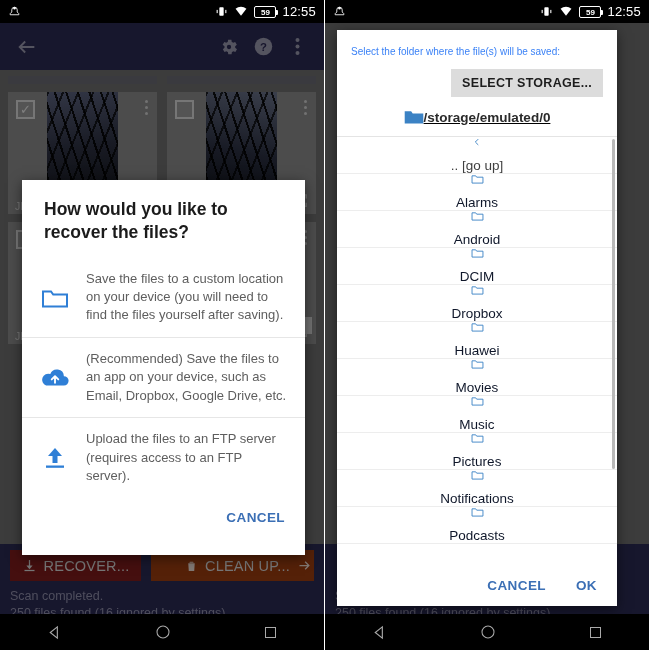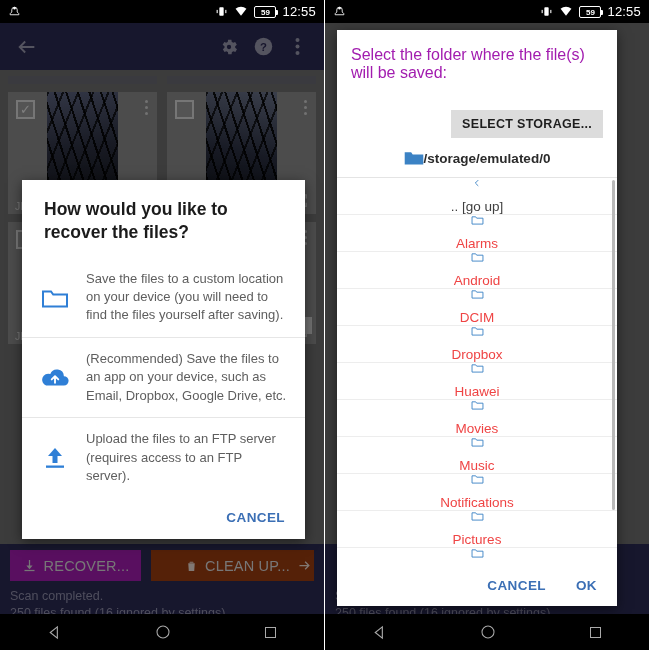--- a/index.html
+++ b/index.html
@@ -84,54 +84,54 @@
 
   .bottombar {
     position: absolute; left: 0; right: 0; bottom: 36px; height: 70px;
     background: #2b2a52; z-index: 30; padding: 6px 10px 0;
   }
   .btnrow { display: flex; gap: 10px; justify-content: center; }
   .bigbtn {
     flex: 1; height: 31px; display: flex; align-items: center; justify-content: center;
     gap: 7px; color: #d9d9d9; font-size: 14.5px; letter-spacing: .2px;
   }
-  .bigbtn.recover { background: #a21caf; }
+  .bigbtn.recover { background: #7f1d1d; }
   .bigbtn.clean { background: #9c3c10; padding-left: 32px; }
   .status-lines { margin-top: 7px; color: #8f8eaa; font-size: 12.5px; line-height: 1.35; }
   .status-lines u { text-decoration: underline; }
 
   
   .scrim { position: absolute; top: 23px; left: 0; right: 0; bottom: 36px; background: rgba(0,0,0,.45); z-index: 40; }
 
   .dialog {
     position: absolute; background: #fff; z-index: 50;
     box-shadow: 0 3px 12px rgba(0,0,0,.5);
   }
-  .dlg-left { left: 22px; top: 180px; width: 283px; padding: 18px 0 0; }
+  .dlg-left { left: 22px; top: 180px; width: 283px; padding: 18px 0 16px; }
   .dlg-title { font-size: 17.5px; font-weight: bold; color: #1b1b1b; line-height: 1.3; padding: 0 22px 14px; }
   .opt { display: flex; gap: 14px; padding: 12px 18px 12px 16px; align-items: center; }
   .opt + .opt { border-top: 1px solid #e6e6e6; }
   .opt .oicon { width: 34px; min-width: 34px; display: flex; align-items: center; justify-content: center; color: #2f7fd6; }
   .opt .otext { font-size: 13px; color: #5e5e5e; line-height: 1.42; }
   .dlg-actions { padding: 12px 20px 14px; display: flex; justify-content: flex-end; gap: 26px; }
   .flatbtn { color: #3b6fb5; font-size: 13.5px; font-weight: bold; letter-spacing: .4px; }
 
   .dlg-right { left: 12px; top: 30px; width: 280px; bottom: 44px; display: flex; flex-direction: column; }
   .fp-head { padding: 16px 14px 0; }
-  .fp-label { font-size: 16px; color: #a21caf; }
-  .fp-storage-row { display: flex; justify-content: flex-end; margin-top: 28px; }
+  .fp-label { font-size: 10px; color: #3b82f6; }
+  .fp-storage-row { display: flex; justify-content: flex-end; margin-top: 12px; }
   .fp-storage {
     background: #dcdcdc; color: #1d1d1d; font-size: 12.5px; font-weight: bold;
     padding: 7px 11px; letter-spacing: .3px;
   }
-  .fp-path { display: flex; align-items: flex-end; justify-content: center; gap: 0; padding: 12px 10px 11px; }
+  .fp-path { display: flex; align-items: flex-end; justify-content: center; gap: 0; padding: 12px 10px 11px; text-decoration: underline; }
   .fp-path .ptext { font-size: 13.5px; color: #2b2b2b; font-weight: bold; }
   .fp-list { flex: 1; overflow: hidden; border-top: 1px solid #e4e4e4; position: relative; }
   .frow { display: flex; align-items: center; gap: 11px; padding: 0 14px; height: 37px; border-bottom: 1px solid #ededed; flex-direction: column; }
-  .frow .fname { font-size: 13.5px; color: #ef4444; }
+  .frow .fname { font-size: 13.5px; color: #0f172a; }
   .frow.up .fname { color: #3f3f3f; }
   .scrollbar { position: absolute; right: 2px; top: 2px; width: 3px; height: 330px; background: #b9b9b9; border-radius: 2px; }
   .fp-actions { display: flex; justify-content: flex-end; gap: 30px; padding: 13px 20px 13px; }
 
   
   .navbar {
     position: absolute; left: 0; right: 0; bottom: 0; height: 36px; background: #000;
     display: flex; align-items: center; justify-content: space-around; z-index: 60;
   }
   .navbar svg { opacity: .82; }
@@ -449,27 +449,27 @@
         <div class="frow">
           <svg width="17" height="14" viewBox="0 0 28 22" fill="none" stroke="#3b82c4" stroke-width="2">
               <path d="M2 4h8l2.2 3H26v13H2z"></path>
             </svg>
           <span class="fname">Music</span>
         </div>
         <div class="frow">
           <svg width="17" height="14" viewBox="0 0 28 22" fill="none" stroke="#3b82c4" stroke-width="2">
               <path d="M2 4h8l2.2 3H26v13H2z"></path>
             </svg>
+          <span class="fname">Pictures</span>
+        </div>
+        <div class="frow">
+          <svg width="17" height="14" viewBox="0 0 28 22" fill="none" stroke="#3b82c4" stroke-width="2">
+              <path d="M2 4h8l2.2 3H26v13H2z"></path>
+            </svg>
           <span class="fname">Notifications</span>
-        </div>
-        <div class="frow">
-          <svg width="17" height="14" viewBox="0 0 28 22" fill="none" stroke="#3b82c4" stroke-width="2">
-              <path d="M2 4h8l2.2 3H26v13H2z"></path>
-            </svg>
-          <span class="fname">Pictures</span>
         </div>
         <div class="frow">
           <svg width="17" height="14" viewBox="0 0 28 22" fill="none" stroke="#3b82c4" stroke-width="2">
               <path d="M2 4h8l2.2 3H26v13H2z"></path>
             </svg>
           <span class="fname">Podcasts</span>
         </div>
 
         <div class="scrollbar"></div>
       </div>

